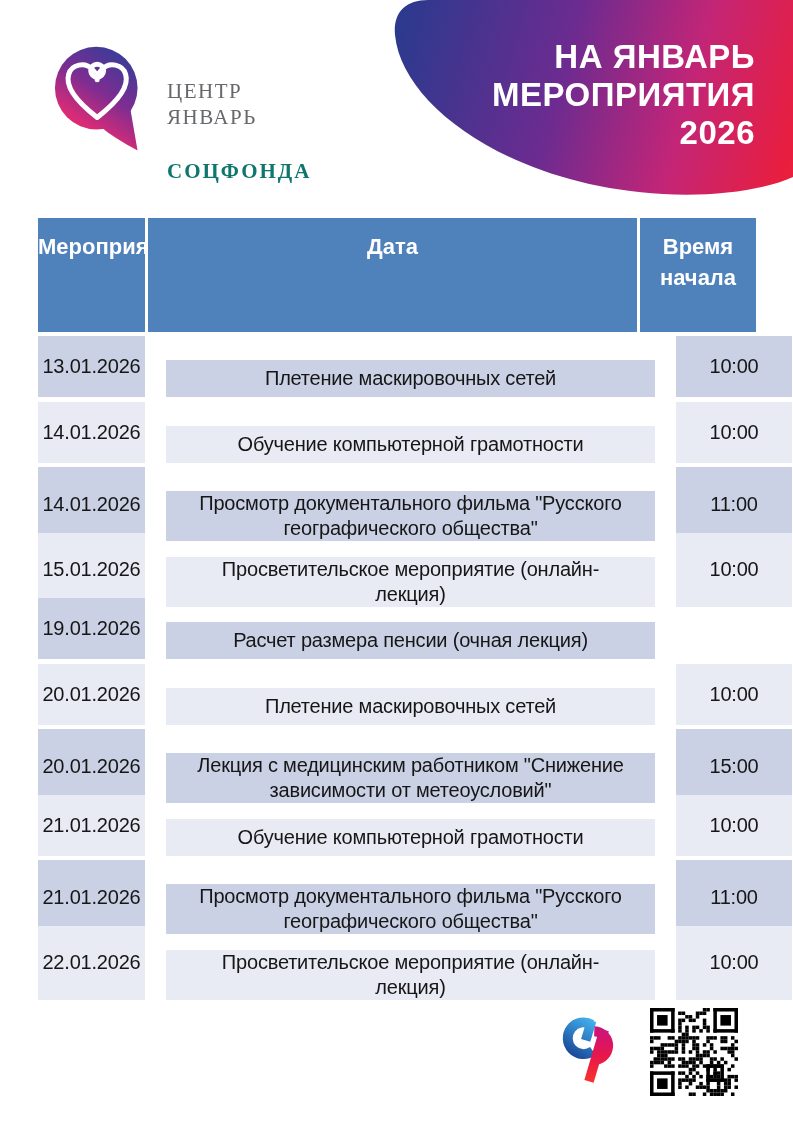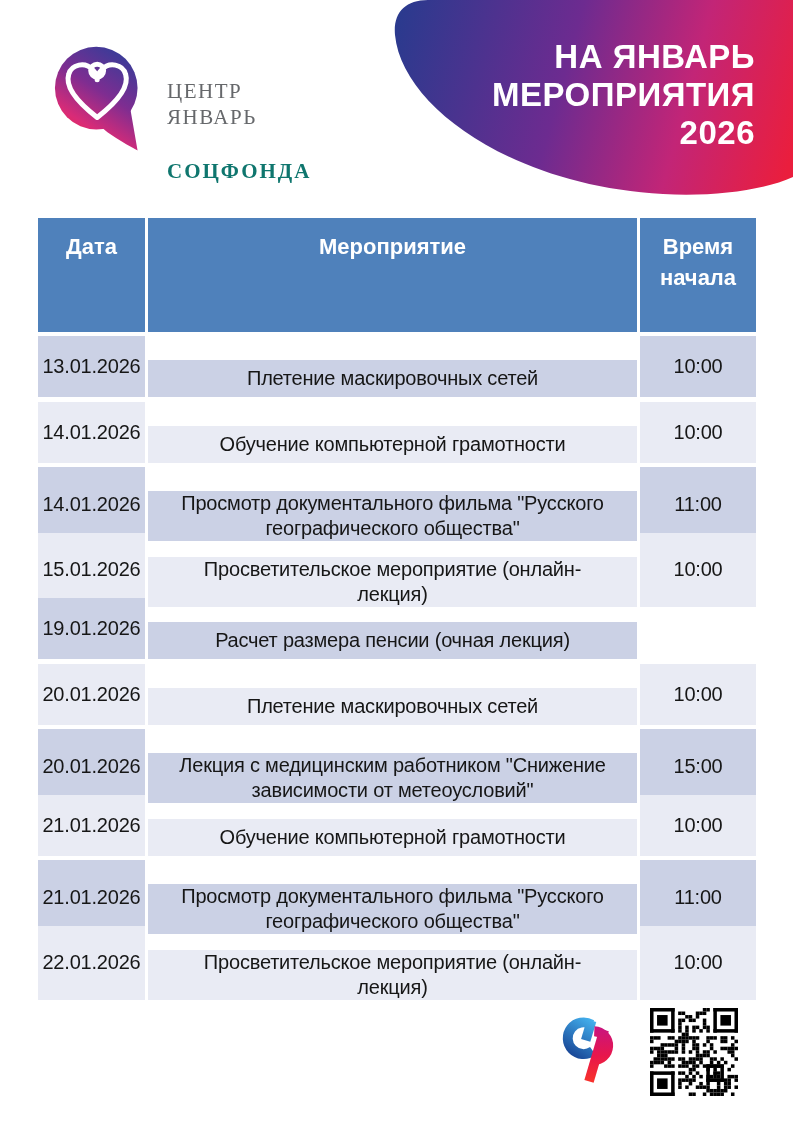--- a/index.html
+++ b/index.html
@@ -24,21 +24,21 @@
   .sched{position:absolute;left:38px;top:218px;width:718px;}
   .t-header{
     display:grid;grid-template-columns:107px 489px 116px;column-gap:3px;
     height:114px;margin-bottom:4px;
   }
   .t-header .hcell{
     background:#4f81bb;color:#ffffff;font-weight:bold;font-size:22px;line-height:31px;
     text-align:center;padding-top:13px;
   }
   .t-row{
-    display:grid;grid-template-columns:107px 489px 116px;column-gap:3px;
+    display:grid;grid-template-columns:107px 489px 116px;column-gap:21px;
     height:61px;margin-bottom:4.5px;
   }
   .t-row .cell{
     display:flex;align-items:center;justify-content:center;text-align:center;
     font-size:20px;line-height:25px;color:#161616;letter-spacing:-0.2px;
   }
   .t-row .cell.event{padding:0 28px;margin-top:24px;}
   .t-row.dark .cell{background:#cbd1e5;}
   .t-row.light .cell{background:#e9ebf4;}
   
@@ -90,22 +90,22 @@
     </svg>
     <div class="banner-text">
       <div>НА ЯНВАРЬ</div>
       <div>МЕРОПРИЯТИЯ</div>
       <div>2026</div>
     </div>
   </div>
 
   <div class="sched">
     <div class="t-header">
+      <div class="hcell">Мероприятие</div>
       <div class="hcell">Дата</div>
-      <div class="hcell">Мероприятие</div>
       <div class="hcell">Время начала</div>
     </div>
     <div id="rows">
         <div class="t-row dark">
           <div class="cell date">13.01.2026</div>
           <div class="cell event">Плетение маскировочных сетей</div>
           <div class="cell time">10:00</div>
         </div>
         <div class="t-row light">
           <div class="cell date">14.01.2026</div>

